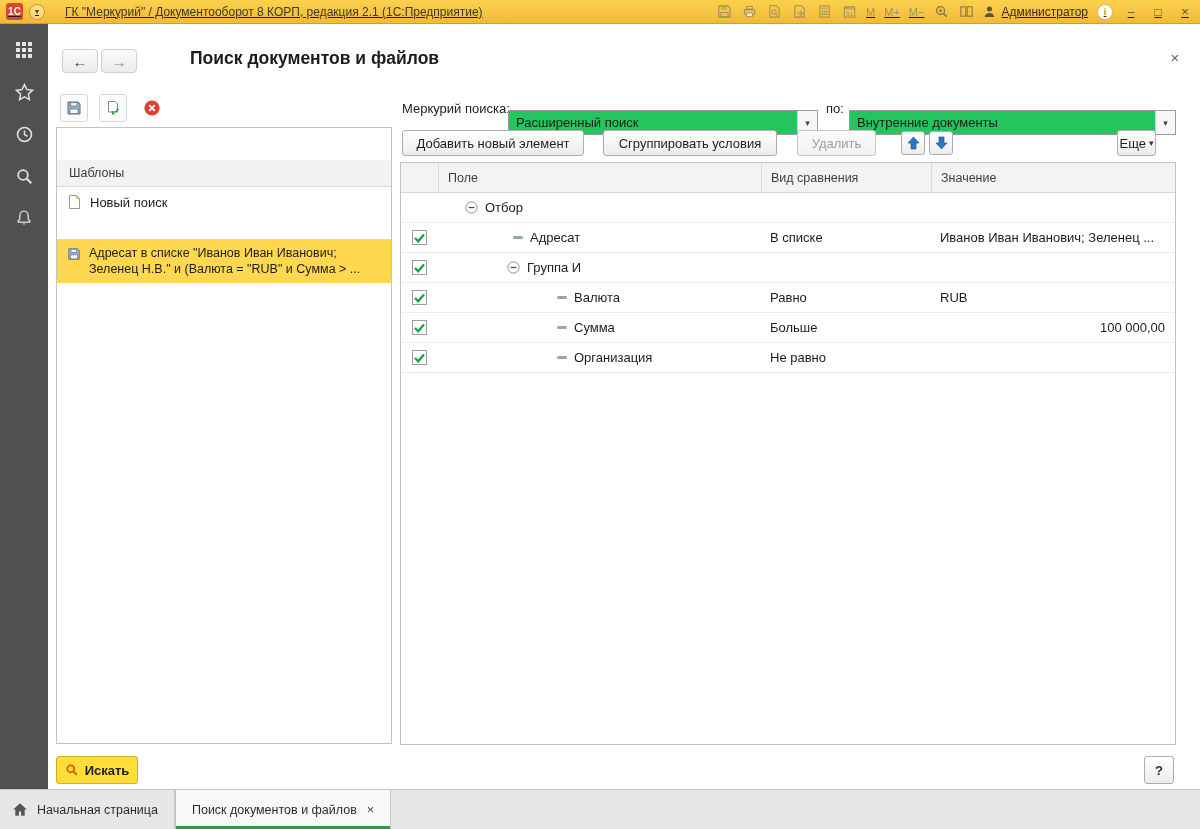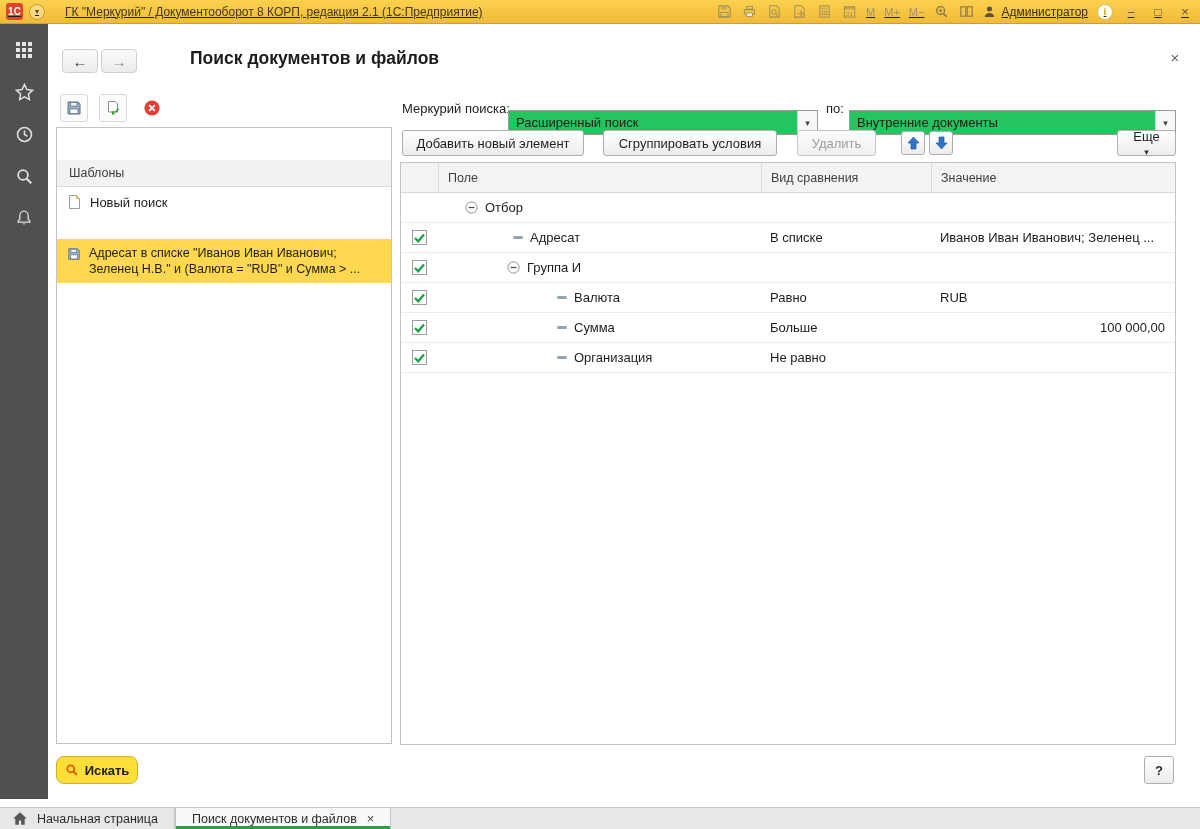--- a/index.html
+++ b/index.html
@@ -47,21 +47,21 @@
   #templates-panel{position:absolute;left:8px;top:103px;width:336px;height:617px;
     border:1px solid #c3c3c3;background:#fff;box-sizing:border-box;}
   .tp-header{height:26px;background:#f2f2f2;border-bottom:1px solid #dadada;line-height:26px;
     padding-left:12px;font-size:12.5px;color:#3c3c3c;margin-top:32px;}
   .tp-item{display:flex;align-items:center;gap:8px;padding:7px 8px 7px 10px;font-size:13px;}
   .tp-item.selected{margin-top:22px;background:#ffd84f;align-items:flex-start;
     font-size:12.5px;line-height:16px;padding-top:6px;padding-bottom:6px;}
   .tp-item .txt{flex:1;}
 
   #search-btn{position:absolute;left:8px;top:732px;width:80px;height:26px;
-    background:#ffdf37;border:1px solid #cdb22b;border-radius:8px;display:flex;align-items:center;
+    background:#ffdf37;border:1px solid #cdb22b;border-radius:3px;display:flex;align-items:center;
     justify-content:center;gap:6px;font-weight:bold;font-size:13px;color:#202020;}
   #help-btn{position:absolute;right:26px;top:732px;width:28px;height:26px;border:1px solid #aeaeae;
     border-radius:3px;background:linear-gradient(#fff,#ececec);display:flex;align-items:center;
     justify-content:center;font-weight:bold;color:#2e2e2e;}
 
   
   .lbl{position:absolute;font-size:13px;color:#222;top:77px;}
   #scope-label{left:354px;}
   #by-label{left:778px;}
   .combo{position:absolute;top:86px;height:25px;border:1px solid #9b9b9b;background:#22c55e;
@@ -73,21 +73,21 @@
     align-items:center;justify-content:center;font-size:9px;color:#444;}
 
   .pbtn{position:absolute;top:106px;height:26px;border:1px solid #aeaeae;border-radius:3px;
     background:linear-gradient(#ffffff,#ececec);display:flex;align-items:center;justify-content:center;
     font-size:13px;color:#1f1f1f;box-sizing:border-box;}
   #btn-add{left:354px;width:182px;}
   #btn-group{left:555px;width:174px;}
   #btn-delete{left:749px;width:79px;color:#9d9d9d;background:linear-gradient(#fbfbfb,#f1f1f1);border-color:#c6c6c6;}
   #btn-up{left:853px;top:107px;width:24px;height:24px;}
   #btn-down{left:881px;top:107px;width:24px;height:24px;}
-  #btn-more{left:1069px;width:59px;gap:3px;flex-direction:column;}
+  #btn-more{left:1069px;width:39px;gap:3px;}
   #btn-more .dd{font-size:9px;color:#333;}
 
   
   #cond-panel{position:absolute;left:352px;top:138px;width:776px;height:583px;
     border:1px solid #c3c3c3;background:#fff;box-sizing:border-box;}
   .thead{display:flex;height:29px;background:#f3f3f3;border-bottom:1px solid #d6d6d6;
     align-items:center;font-size:12.5px;color:#3f3f3f;}
   .crow{display:flex;height:29px;border-bottom:1px solid #ededed;align-items:center;font-size:13px;}
   .c-check{width:37px;display:flex;align-items:center;justify-content:center;align-self:stretch;}
   .c-field{width:323px;display:flex;align-items:center;gap:7px;box-sizing:border-box;}
@@ -95,21 +95,21 @@
   .c-value{flex:1;padding-left:9px;box-sizing:border-box;display:flex;align-items:center;}
   .thead .c-field,.thead .c-comp,.thead .c-value{border-left:1px solid #dcdcdc;align-self:stretch;display:flex;align-items:center;padding-left:9px;}
   .ind-a{padding-left:27px;}  .ind-b{padding-left:75px;}
   .ind-c{padding-left:69px;}  .ind-d{padding-left:119px;}
   .dash{width:10px;height:3px;background:#93a5af;border-radius:1.5px;flex:none;}
   .c-value.num{justify-content:flex-end;padding-right:10px;}
   .edit{flex:1;margin:1px 2px 1px 0;height:21px;border:2px solid #d2a400;padding:0 5px;
     font:13px "Liberation Sans",sans-serif;color:#1d1d1d;outline:none;background:#fff;}
 
   
-  #tabbar{position:absolute;left:0;right:0;bottom:0;height:22px;background:#e7e7e7;
+  #tabbar{position:absolute;left:0;right:0;bottom:0;height:40px;background:#e7e7e7;
     border-top:1px solid #c8c8c8;display:flex;align-items:stretch;box-sizing:border-box;}
   .tab{display:flex;align-items:center;font-size:12.5px;color:#2c2c2c;padding:0 16px;position:relative;}
   .tab.home-tab{padding-left:12px;gap:9px;}
   .tab.active{background:#f8f8f8;border-left:1px solid #c6c6c6;border-right:1px solid #c6c6c6;gap:10px;}
   .tab .tclose{color:#4a4a4a;font-size:13px;}
   .tab .indicator{position:absolute;left:0;right:0;bottom:0;height:3px;background:#2e9e44;}
 </style>
 </head>
 <body>
 

